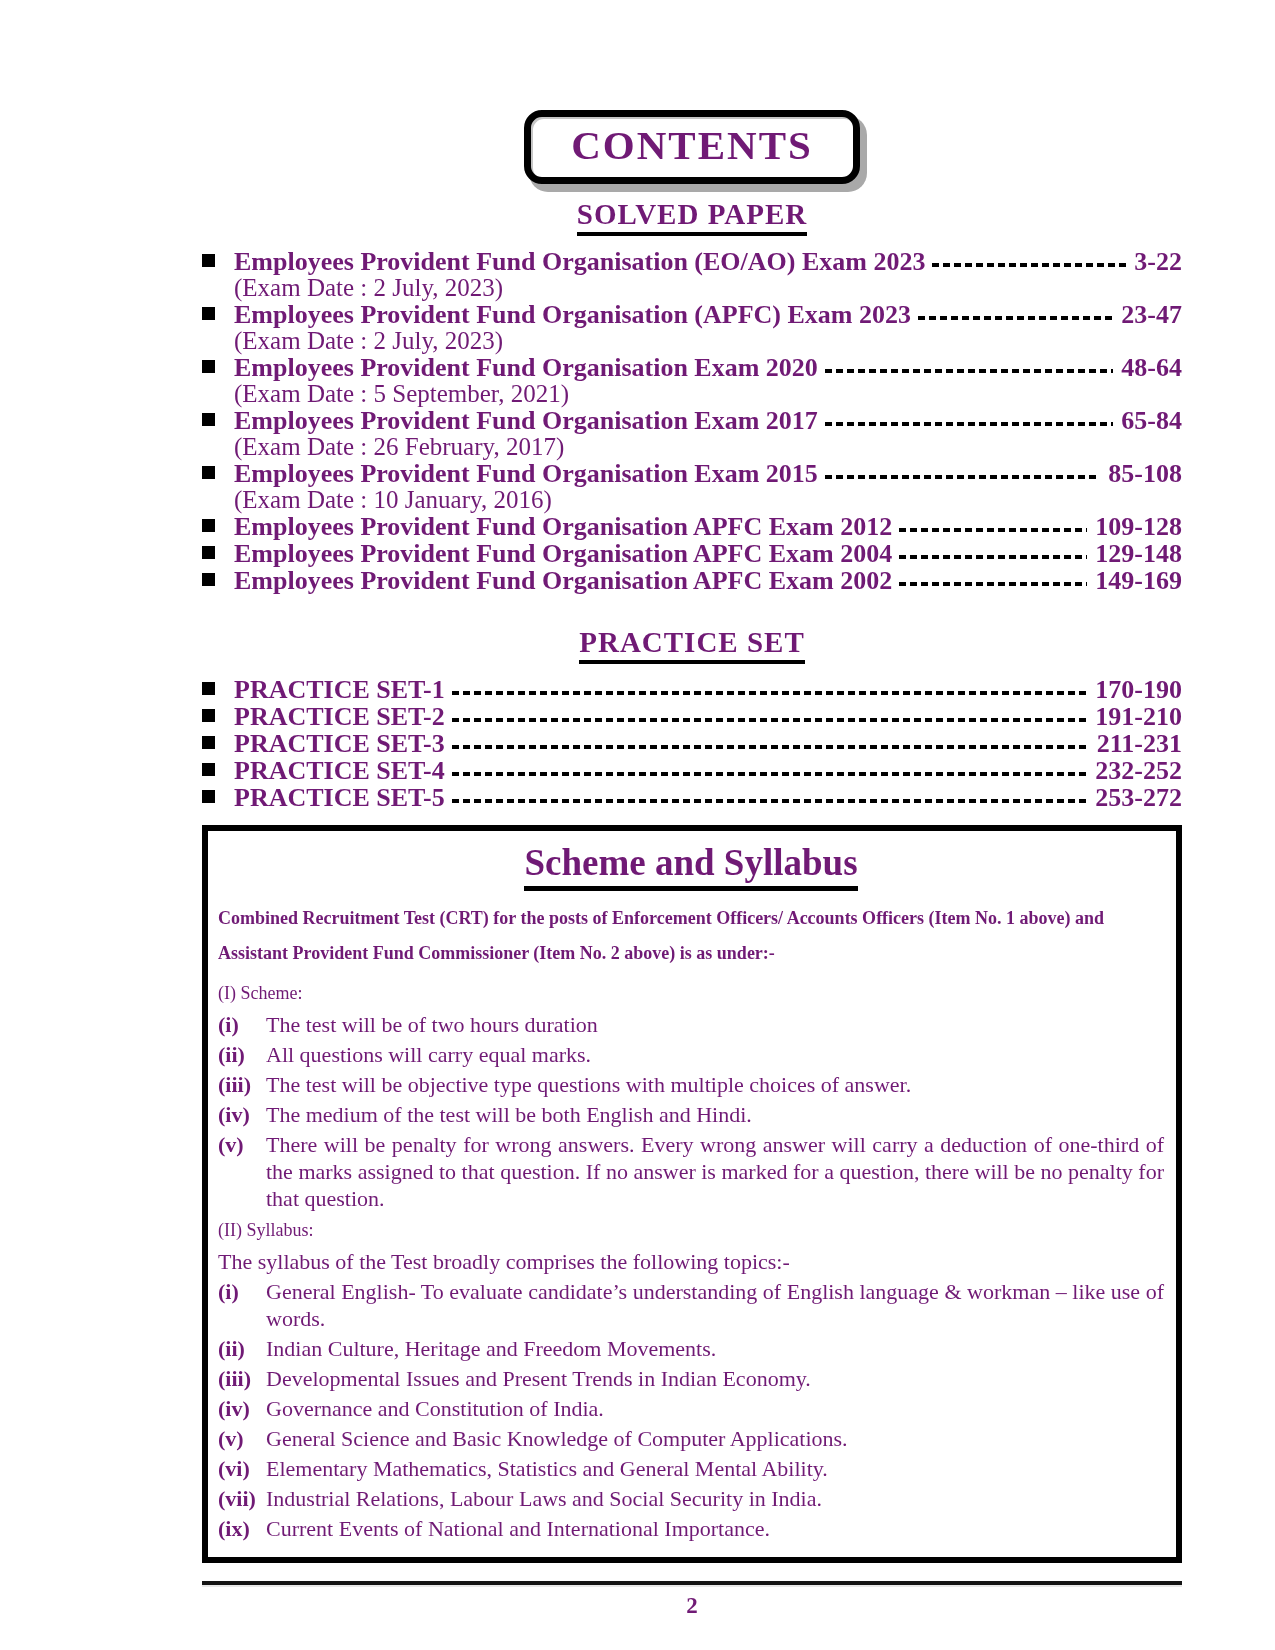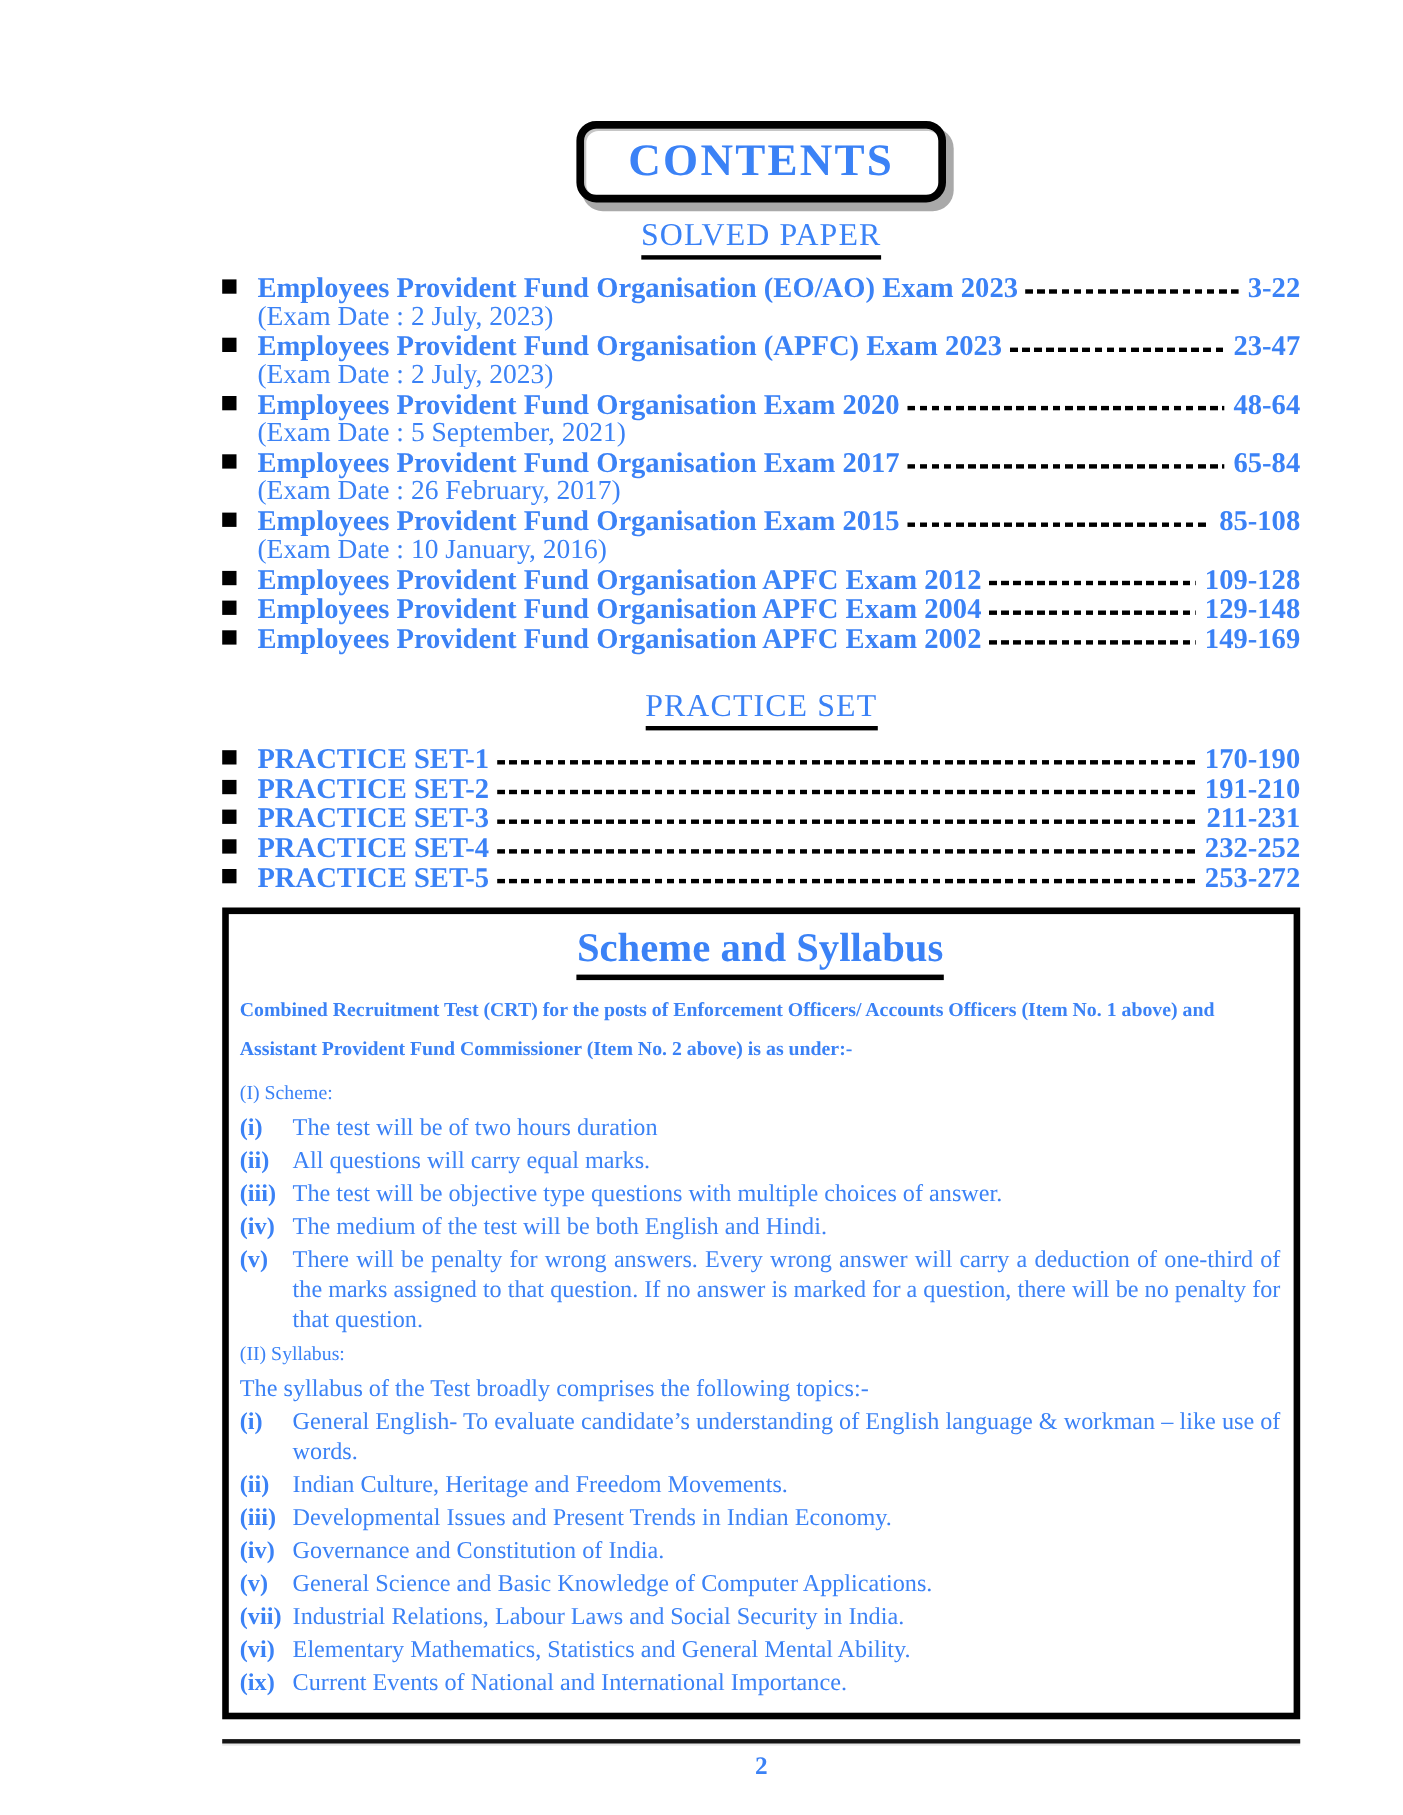--- a/index.html
+++ b/index.html
@@ -3,21 +3,21 @@
 <meta charset="utf-8">
 <style>
   html,body{margin:0;padding:0;background:#ffffff;}
   .page{
     position:relative;
     width:1161px;
     height:1650px;
     margin:0 auto;
     background:#ffffff;
     font-family:"Liberation Serif", serif;
-    color:#3b82f6;
+    color:#701a75;
     overflow:hidden;
   }
   .content{
     position:absolute;
     left:145px;
     top:110px;
     width:980px;
   }
   
   .title-box-wrap{ text-align:center; margin-bottom:14px; }
@@ -32,21 +32,21 @@
   .title-box .title-text{
     font-size:41px;
     font-weight:bold;
     letter-spacing:2px;
   }
   
   .section-heading{ text-align:center; margin:10px 0 12px 0; }
   .section-heading > span{
     display:inline-block;
     font-size:29px;
-    font-weight:normal;
+    font-weight:bold;
     letter-spacing:1px;
     border-bottom:4px solid #000;
     padding-bottom:1px;
   }
   
   .toc-list{ margin:0; }
   .toc-row{
     display:flex;
     align-items:baseline;
     line-height:27px;
@@ -299,28 +299,28 @@
           </div>
           <div class="num-row">
             <span class="marker">(iv)</span>
             <span class="num-text">Governance and Constitution of India.</span>
           </div>
           <div class="num-row">
             <span class="marker">(v)</span>
             <span class="num-text">General Science and Basic Knowledge of Computer Applications.</span>
           </div>
           <div class="num-row">
+            <span class="marker">(vi)</span>
+            <span class="num-text">Elementary Mathematics, Statistics and General Mental Ability.</span>
+          </div>
+          <div class="num-row">
             <span class="marker">(vii)</span>
             <span class="num-text">Industrial Relations, Labour Laws and Social Security in India.</span>
           </div>
           <div class="num-row">
-            <span class="marker">(vi)</span>
-            <span class="num-text">Elementary Mathematics, Statistics and General Mental Ability.</span>
-          </div>
-          <div class="num-row">
             <span class="marker">(ix)</span>
             <span class="num-text">Current Events of National and International Importance.</span>
           </div>
         </div>
     </div>
 
     <div class="footer-rule"></div>
     <div class="page-number">2</div>
 
   </div>

